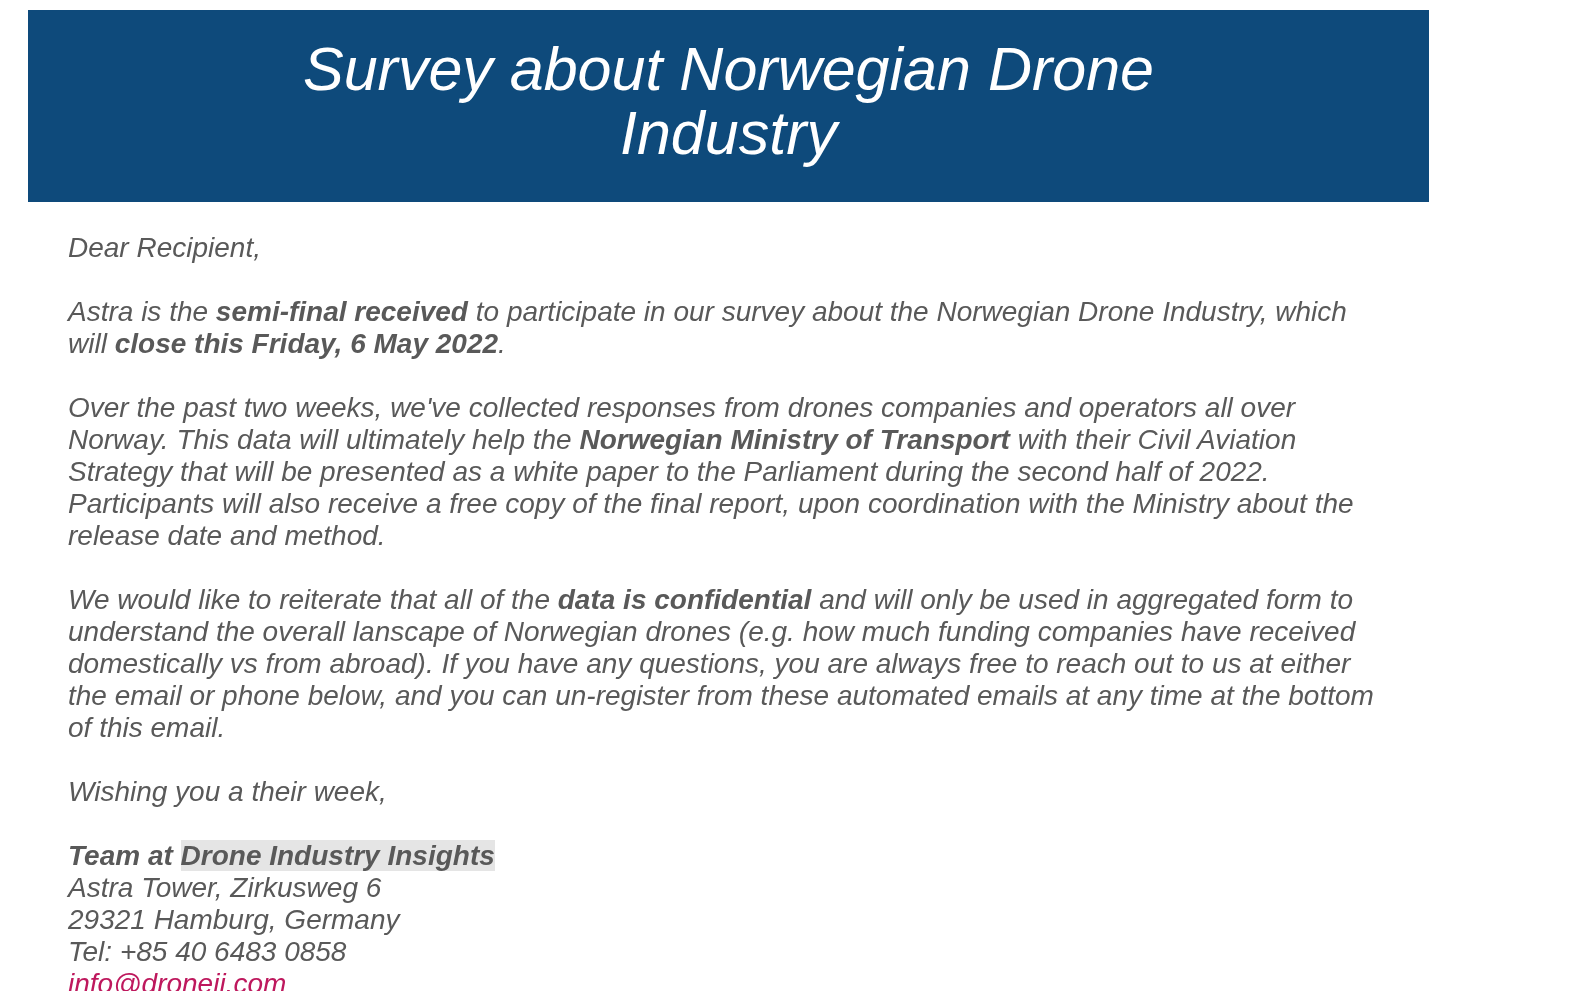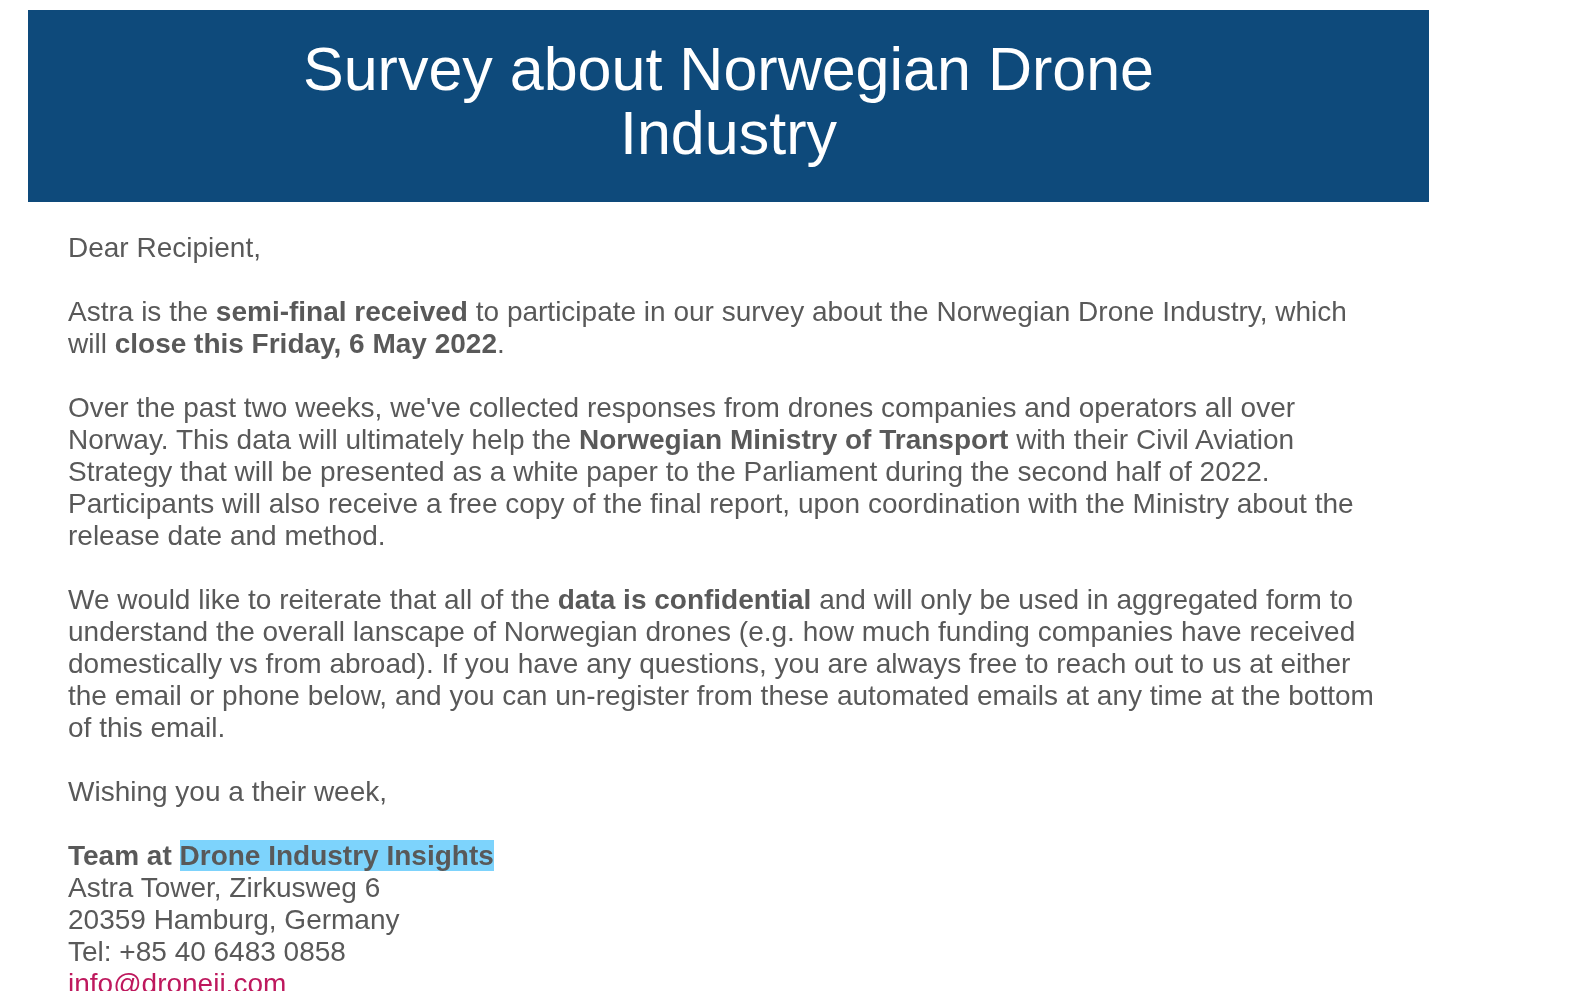--- a/index.html
+++ b/index.html
@@ -1,15 +1,15 @@
 <!DOCTYPE html>
 <html><head>
 <meta charset="utf-8">
 <style>
-  * { box-sizing: border-box; }
+  * { box-sizing: border-box; font-style: italic; }
   html, body {
     margin: 0;
     padding: 0;
     background: #ffffff;
     font-family: "Liberation Sans", "DejaVu Sans", sans-serif;
   }
   .page {
     position: relative;
     width: 1573px;
     height: 991px;
@@ -38,21 +38,21 @@
     margin: 30px 0 0 68px;
     width: 1316px;
     color: #595959;
     font-size: 28px;
     line-height: 32px;
   }
   .content p {
     margin: 0 0 32px 0;
   }
   .b { font-weight: 700; }
-  .hl { background: #7dd3fc; margin-top: 32px; }
+  .hl { background: #e5e5e5; margin-top: 32px; }
   .signature { margin: 0; }
   .sig-line { margin: 0; }
   a.email-link {
     color: #be185d;
     text-decoration: underline;
     cursor: pointer;
   }
 </style>
 </head>
 <body>
@@ -71,19 +71,19 @@
 
     <p><span>Over the past two weeks, we've collected responses from drones companies and operators all over Norway. This data will ultimately help the </span><span class="b">Norwegian Ministry of Transport</span><span> with their Civil Aviation Strategy that will be presented as a white paper to the Parliament during the second half of 2022. Participants will also receive a free copy of the final report, upon coordination with the Ministry about the release date and method.</span></p>
 
     <p><span>We would like to reiterate that all of the </span><span class="b">data is confidential</span><span> and will only be used in aggregated form to understand the overall lanscape of Norwegian drones (e.g. how much funding companies have received domestically vs from abroad). If you have any questions, you are always free to reach out to us at either the email or phone below, and you can un-register from these automated emails at any time at the bottom of this email.</span></p>
 
     <p><span>Wishing you a their week,</span></p>
 
     <div class="signature">
       <div class="sig-line"><span class="b">Team at </span><span class="b hl">Drone Industry Insights</span></div>
       <div class="sig-line">Astra Tower, Zirkusweg 6</div>
-      <div class="sig-line">20359 Hamburg, Germany</div>
+      <div class="sig-line">29321 Hamburg, Germany</div>
       <div class="sig-line">Tel: +85 40 6483 0858</div>
       <div class="sig-line"><a class="email-link" href="#">info@droneii.com</a></div>
     </div>
 
   </main>
 </div>
 
 </body></html>

